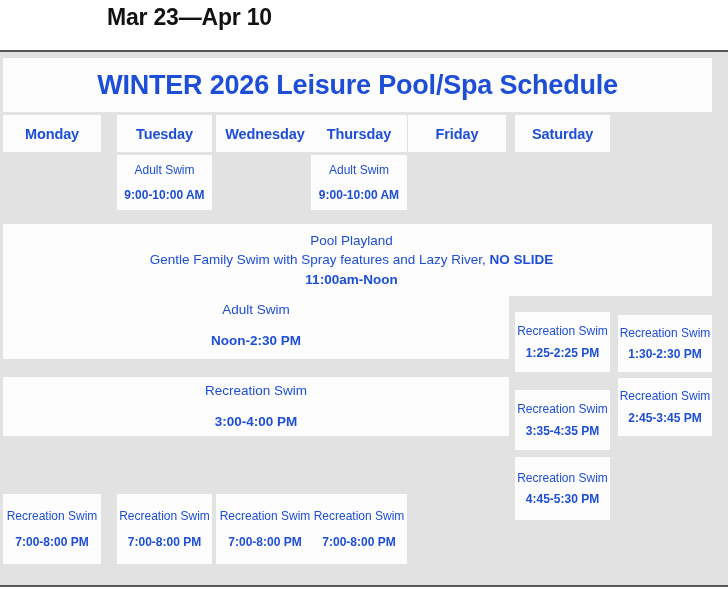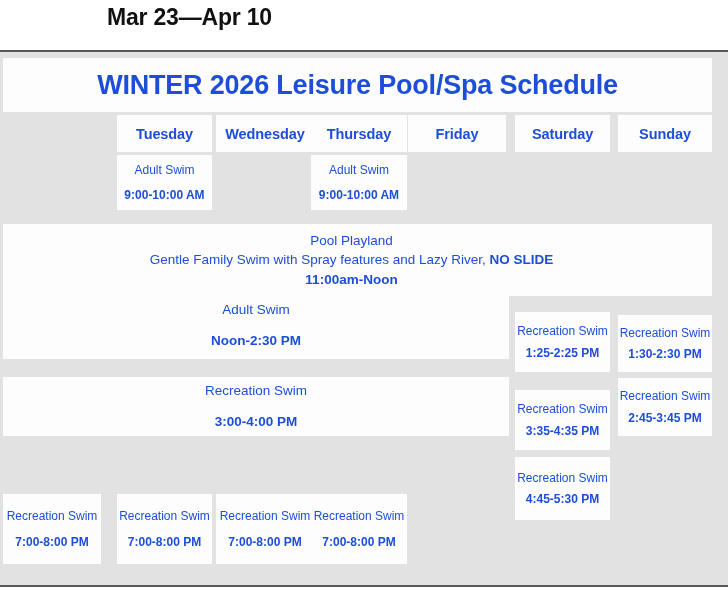--- a/index.html
+++ b/index.html
@@ -182,37 +182,37 @@
 <div id="date-range-bar">
   <div id="date-range-text">Mar 23—Apr 10</div>
 </div>
 
 <div id="schedule-table">
 
   <div class="cell" id="title-cell">
     <span class="title-text">WINTER 2026 Leisure Pool/Spa Schedule</span>
   </div>
 
+  <div class="cell day-header col-mon">
+    <span class="day-text">Monday</span>
+  </div>
   <div class="cell day-header col-tue">
     <span class="day-text">Tuesday</span>
   </div>
   <div class="cell day-header col-wed">
     <span class="day-text">Wednesday</span>
   </div>
   <div class="cell day-header col-thu">
     <span class="day-text">Thursday</span>
   </div>
   <div class="cell day-header col-fri">
     <span class="day-text">Friday</span>
   </div>
   <div class="cell day-header col-sat">
     <span class="day-text">Saturday</span>
-  </div>
-  <div class="cell day-header col-sun">
-    <span class="day-text">Sunday</span>
   </div>
 
   <div class="cell session morning col-tue">
     <span class="act">Adult Swim</span>
     <span class="time">9:00-10:00 AM</span>
   </div>
   <div class="cell session morning col-thu">
     <span class="act">Adult Swim</span>
     <span class="time">9:00-10:00 AM</span>
   </div>

